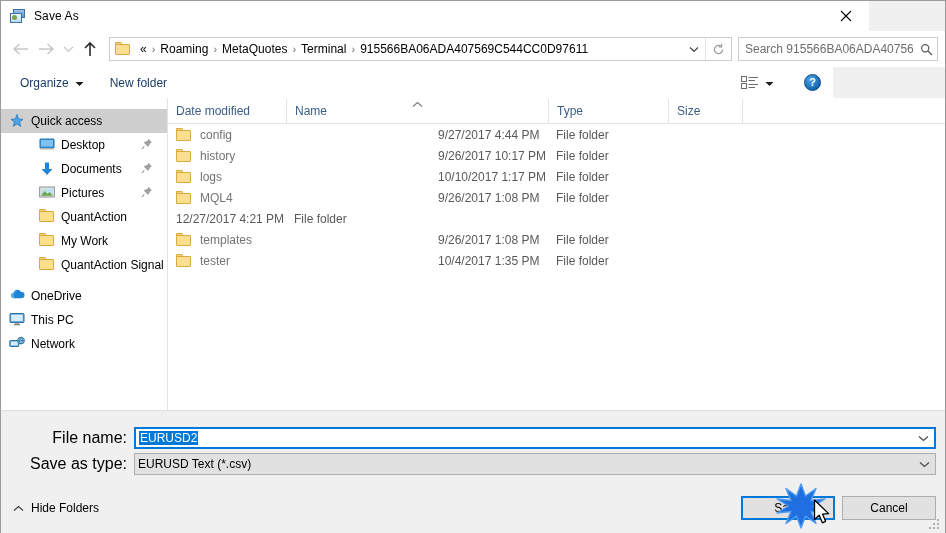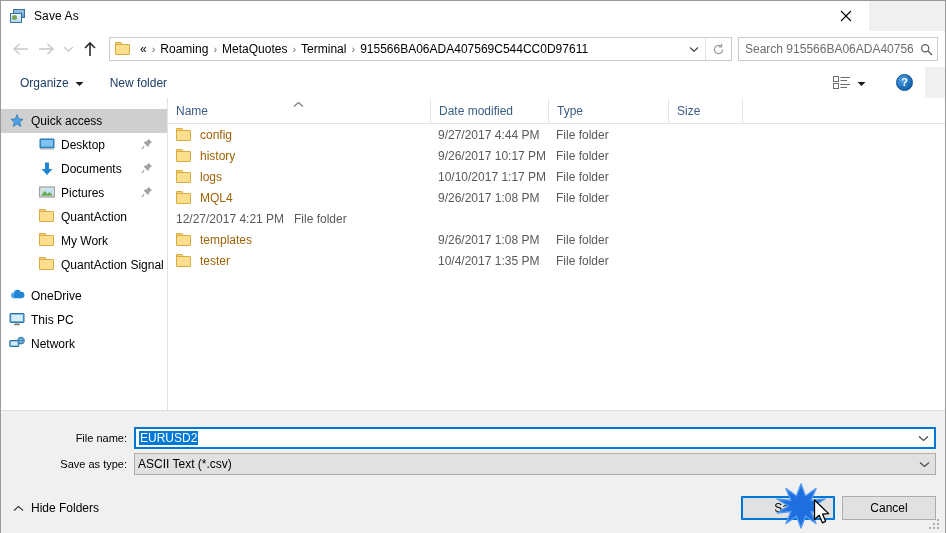--- a/index.html
+++ b/index.html
@@ -136,21 +136,21 @@
     white-space: nowrap; overflow: hidden;
   }
   .searchbox .sicon {
     width: 22px; flex: none;
     display: flex; align-items: center; justify-content: center;
   }
 
   
   .toolbar {
     position: absolute; left: 0; top: 66px;
-    width: 924px; height: 31px;
+    width: 832px; height: 31px;
     background: #ffffff;
     border-bottom: 1px solid #e5e5e5;
     display: flex; align-items: center;
   }
   .tb-item {
     font-size: 12px; color: #1a3c66;
     display: flex; align-items: center;
     height: 26px; padding: 0 7px;
   }
   .tb-item.organize { margin-left: 12px; }
@@ -267,40 +267,40 @@
   .row {
     height: 21px;
     display: flex; align-items: center;
     font-size: 12px;
   }
   .cell {
     box-sizing: border-box;
     display: flex; align-items: center;
     overflow: hidden; white-space: nowrap;
   }
-  .cell.name { padding-left: 8px; color: #a16207; }
+  .cell.name { padding-left: 8px; color: #737373; }
   .cell.name .folder { margin-right: 8px; flex: none; }
   .cell.date { color: #595959; padding-left: 8px; }
   .cell.type { color: #595959; padding-left: 8px; }
   .cell.size { color: #595959; padding-left: 8px; }
 
   
   .bottom {
     position: absolute; left: 0; top: 409px;
     width: 944px; height: 122px;
     background: #f0f0f0;
     border-top: 1px solid #dfdfdf;
   }
   .field-row {
     position: absolute;
     display: flex; align-items: center;
   }
   .field-label {
     width: 120px; text-align: right;
-    font-size: 11px; color: #000;
+    font-size: 16px; color: #000;
     padding-right: 7px;
     flex: none;
   }
   .combo {
     height: 22px;
     box-sizing: border-box;
     display: flex; align-items: center;
     position: relative;
   }
   .combo.filename {
@@ -597,30 +597,30 @@
             <circle cx="12" cy="4.6" r="3.4" fill="#8fc9ec" stroke="#2d6f9e" stroke-width="0.9"></circle>
             <path d="M8.6 4.6 L15.4 4.6 M12 1.2 A5 5 0 0 1 12 8 A5 5 0 0 1 12 1.2" stroke="#2d6f9e" stroke-width="0.7" fill="none"></path>
           </svg>
         </span>
         <span class="side-label">Network</span>
       </div>
     </div>
 
     <div class="filelist">
       <div class="col-header">
+        <div class="col" style="width:118px">
+          <span>Date modified</span>
+        </div>
         <div class="col" style="width:262px">
           <span>Name</span>
           <span class="sort-caret">
             <svg width="11" height="7" viewBox="0 0 11 7">
                 <path d="M1 5.5 L5.5 1.5 L10 5.5" stroke="#7a7a7a" stroke-width="1.1" fill="none"></path>
               </svg>
           </span>
-        </div>
-        <div class="col" style="width:118px">
-          <span>Date modified</span>
         </div>
         <div class="col" style="width:120px">
           <span>Type</span>
         </div>
         <div class="col" style="width:74px">
           <span>Size</span>
         </div>
         <div class="col" style="flex:1 1 auto"></div>
       </div>
 
@@ -716,21 +716,21 @@
         <svg width="11" height="7" viewBox="0 0 11 7">
             <path d="M1 1.5 L5.5 5.5 L10 1.5" stroke="#4c4c4c" stroke-width="1.3" fill="none"></path>
           </svg>
       </div>
     </div>
   </div>
 
   <div class="field-row" style="left:6px; top:452px;">
     <div class="field-label">Save as type:</div>
     <div class="combo filetype">
-      <div class="combo-text">ASCII Text (*.csv)</div>
+      <div class="combo-text">EURUSD Text (*.csv)</div>
       <div class="combo-arrow">
         <svg width="11" height="7" viewBox="0 0 11 7">
             <path d="M1 1.5 L5.5 5.5 L10 1.5" stroke="#4c4c4c" stroke-width="1.3" fill="none"></path>
           </svg>
       </div>
     </div>
   </div>
 
   <div class="hide-folders">
     <span class="hide-caret">

